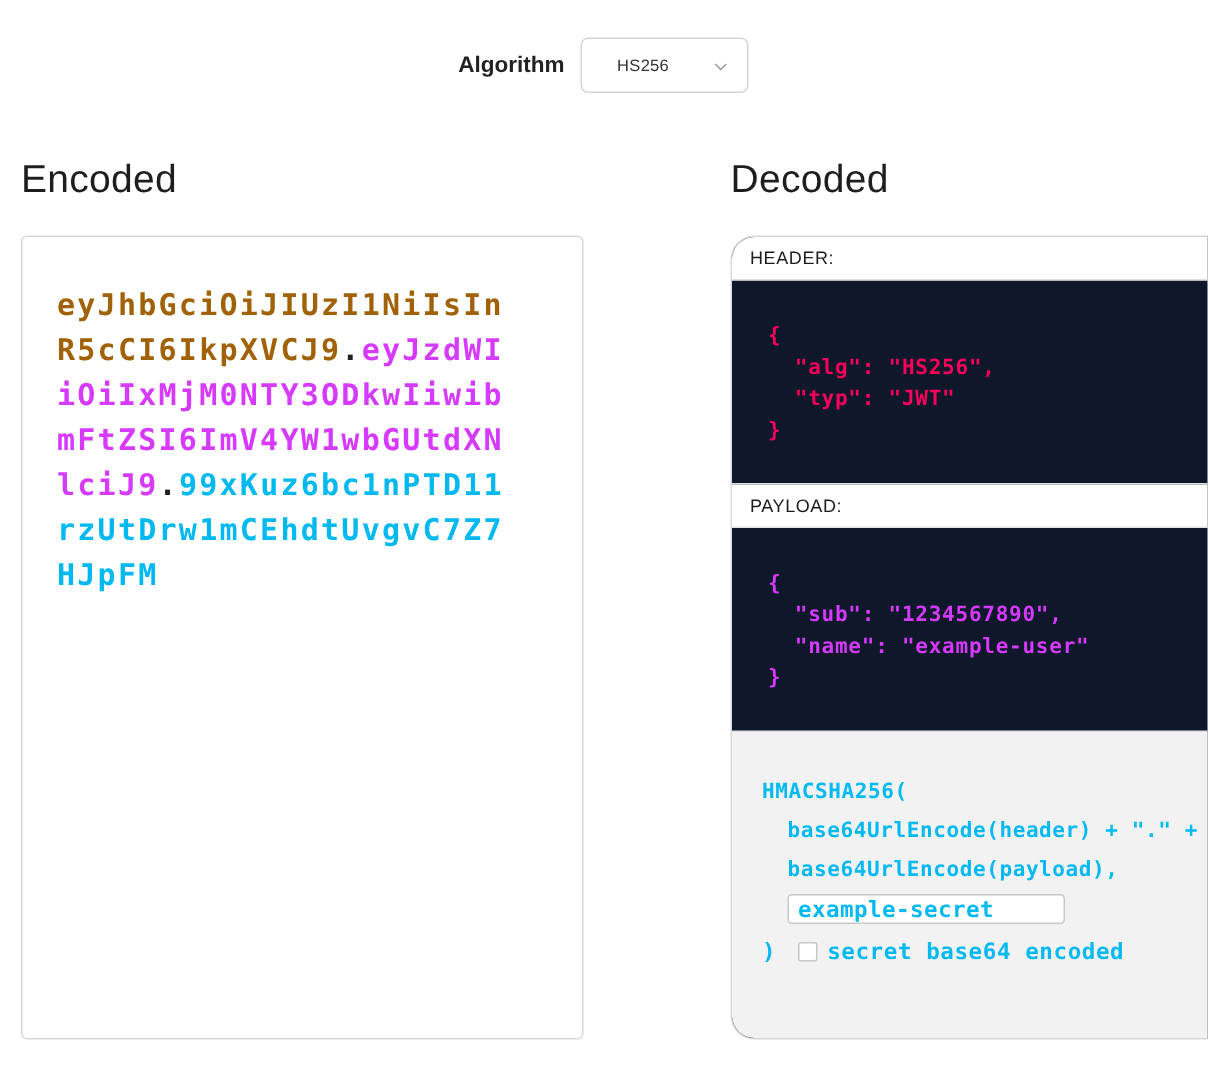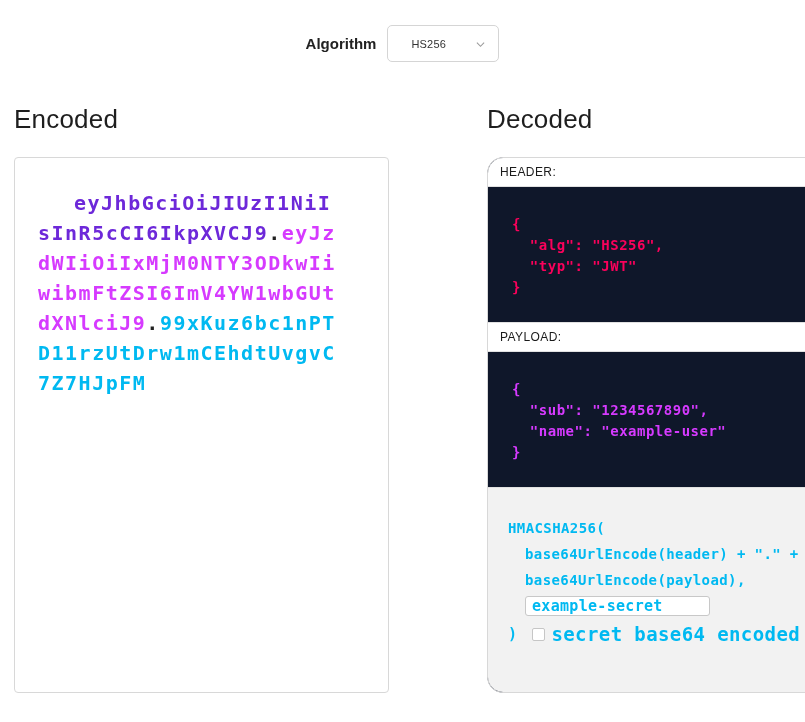--- a/index.html
+++ b/index.html
@@ -36,21 +36,21 @@
 
   
   .encoded-box {
     width: 375px; height: 536px;
     border: 1px solid #d8d8d8; border-radius: 4px; background: #fff;
     padding: 30px 48px 0 23px;
     font-family: "DejaVu Sans Mono", "Liberation Mono", monospace;
     font-size: 20px; font-weight: 700; line-height: 30px; letter-spacing: 1.5px;
     word-break: break-all; cursor: text;
   }
-  .tok-header { color: #6d28d9; margin-left: 36px; }
+  .tok-header { color: #a16207; }
   .tok-payload { color: #d63aff; }
   .tok-signature { color: #00b9f1; }
   .tok-dot { color: #212121; }
 
   
   .decoded-box {
     width: 372px; height: 536px;
     border: 1px solid #d8d8d8; border-radius: 16px; background: #0f172a;
     display: flex; flex-direction: column; overflow: hidden;
   }
@@ -93,21 +93,21 @@
   }
   .sig-close-row {
     display: flex; align-items: center; gap: 6px;
     line-height: 24px; font-size: 15px;
   }
   .b64-checkbox {
     width: 13px; height: 13px; appearance: none; -webkit-appearance: none;
     border: 1px solid #c6c6c6; border-radius: 2px; background: #fff;
     margin-left: 9px; cursor: pointer;
   }
-  .b64-label { font-size: 19px; font-weight: 700; color: #00b9f1; cursor: pointer; }
+  .b64-label { font-size: 15px; font-weight: 700; color: #00b9f1; cursor: pointer; }
 </style>
 </head>
 <body>
 
 <div class="algo-row">
   <span class="algo-label">Algorithm</span>
   <div class="algo-select">
     <span class="sel-value">HS256</span>
     <svg class="chev" viewBox="0 0 10 10">
       <path d="M1 3 L5 7 L9 3" fill="none" stroke="currentColor" stroke-width="1.2"></path>

